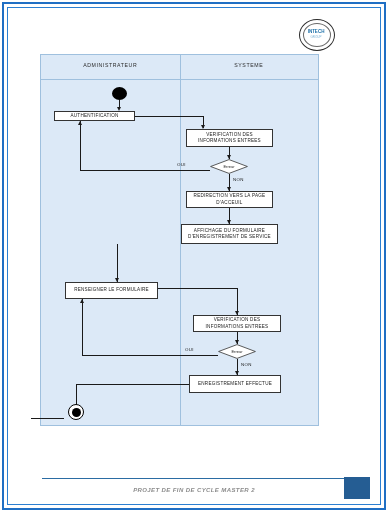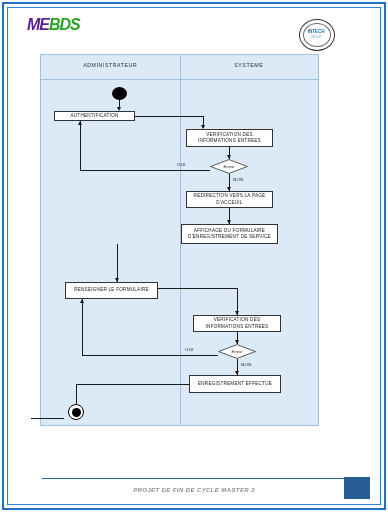--- a/index.html
+++ b/index.html
@@ -59,23 +59,20 @@
 </head>
 <body>
 
 <div class="page">
 
   <div class="frame-outer"></div>
   <div class="frame-inner"></div>
 
   <div class="content">
 
-    <div class="logo-left">
-      <span class="l-me">ME</span><span class="l-bds">BDS</span>
-    </div>
 
     <div class="logo-right">
       <div class="oval"></div>
       <div class="oval2"></div>
       <div class="ltxt">INTECH</div>
       <div class="lsub">GROUP</div>
     </div>
 
     <div class="diagram">
 

